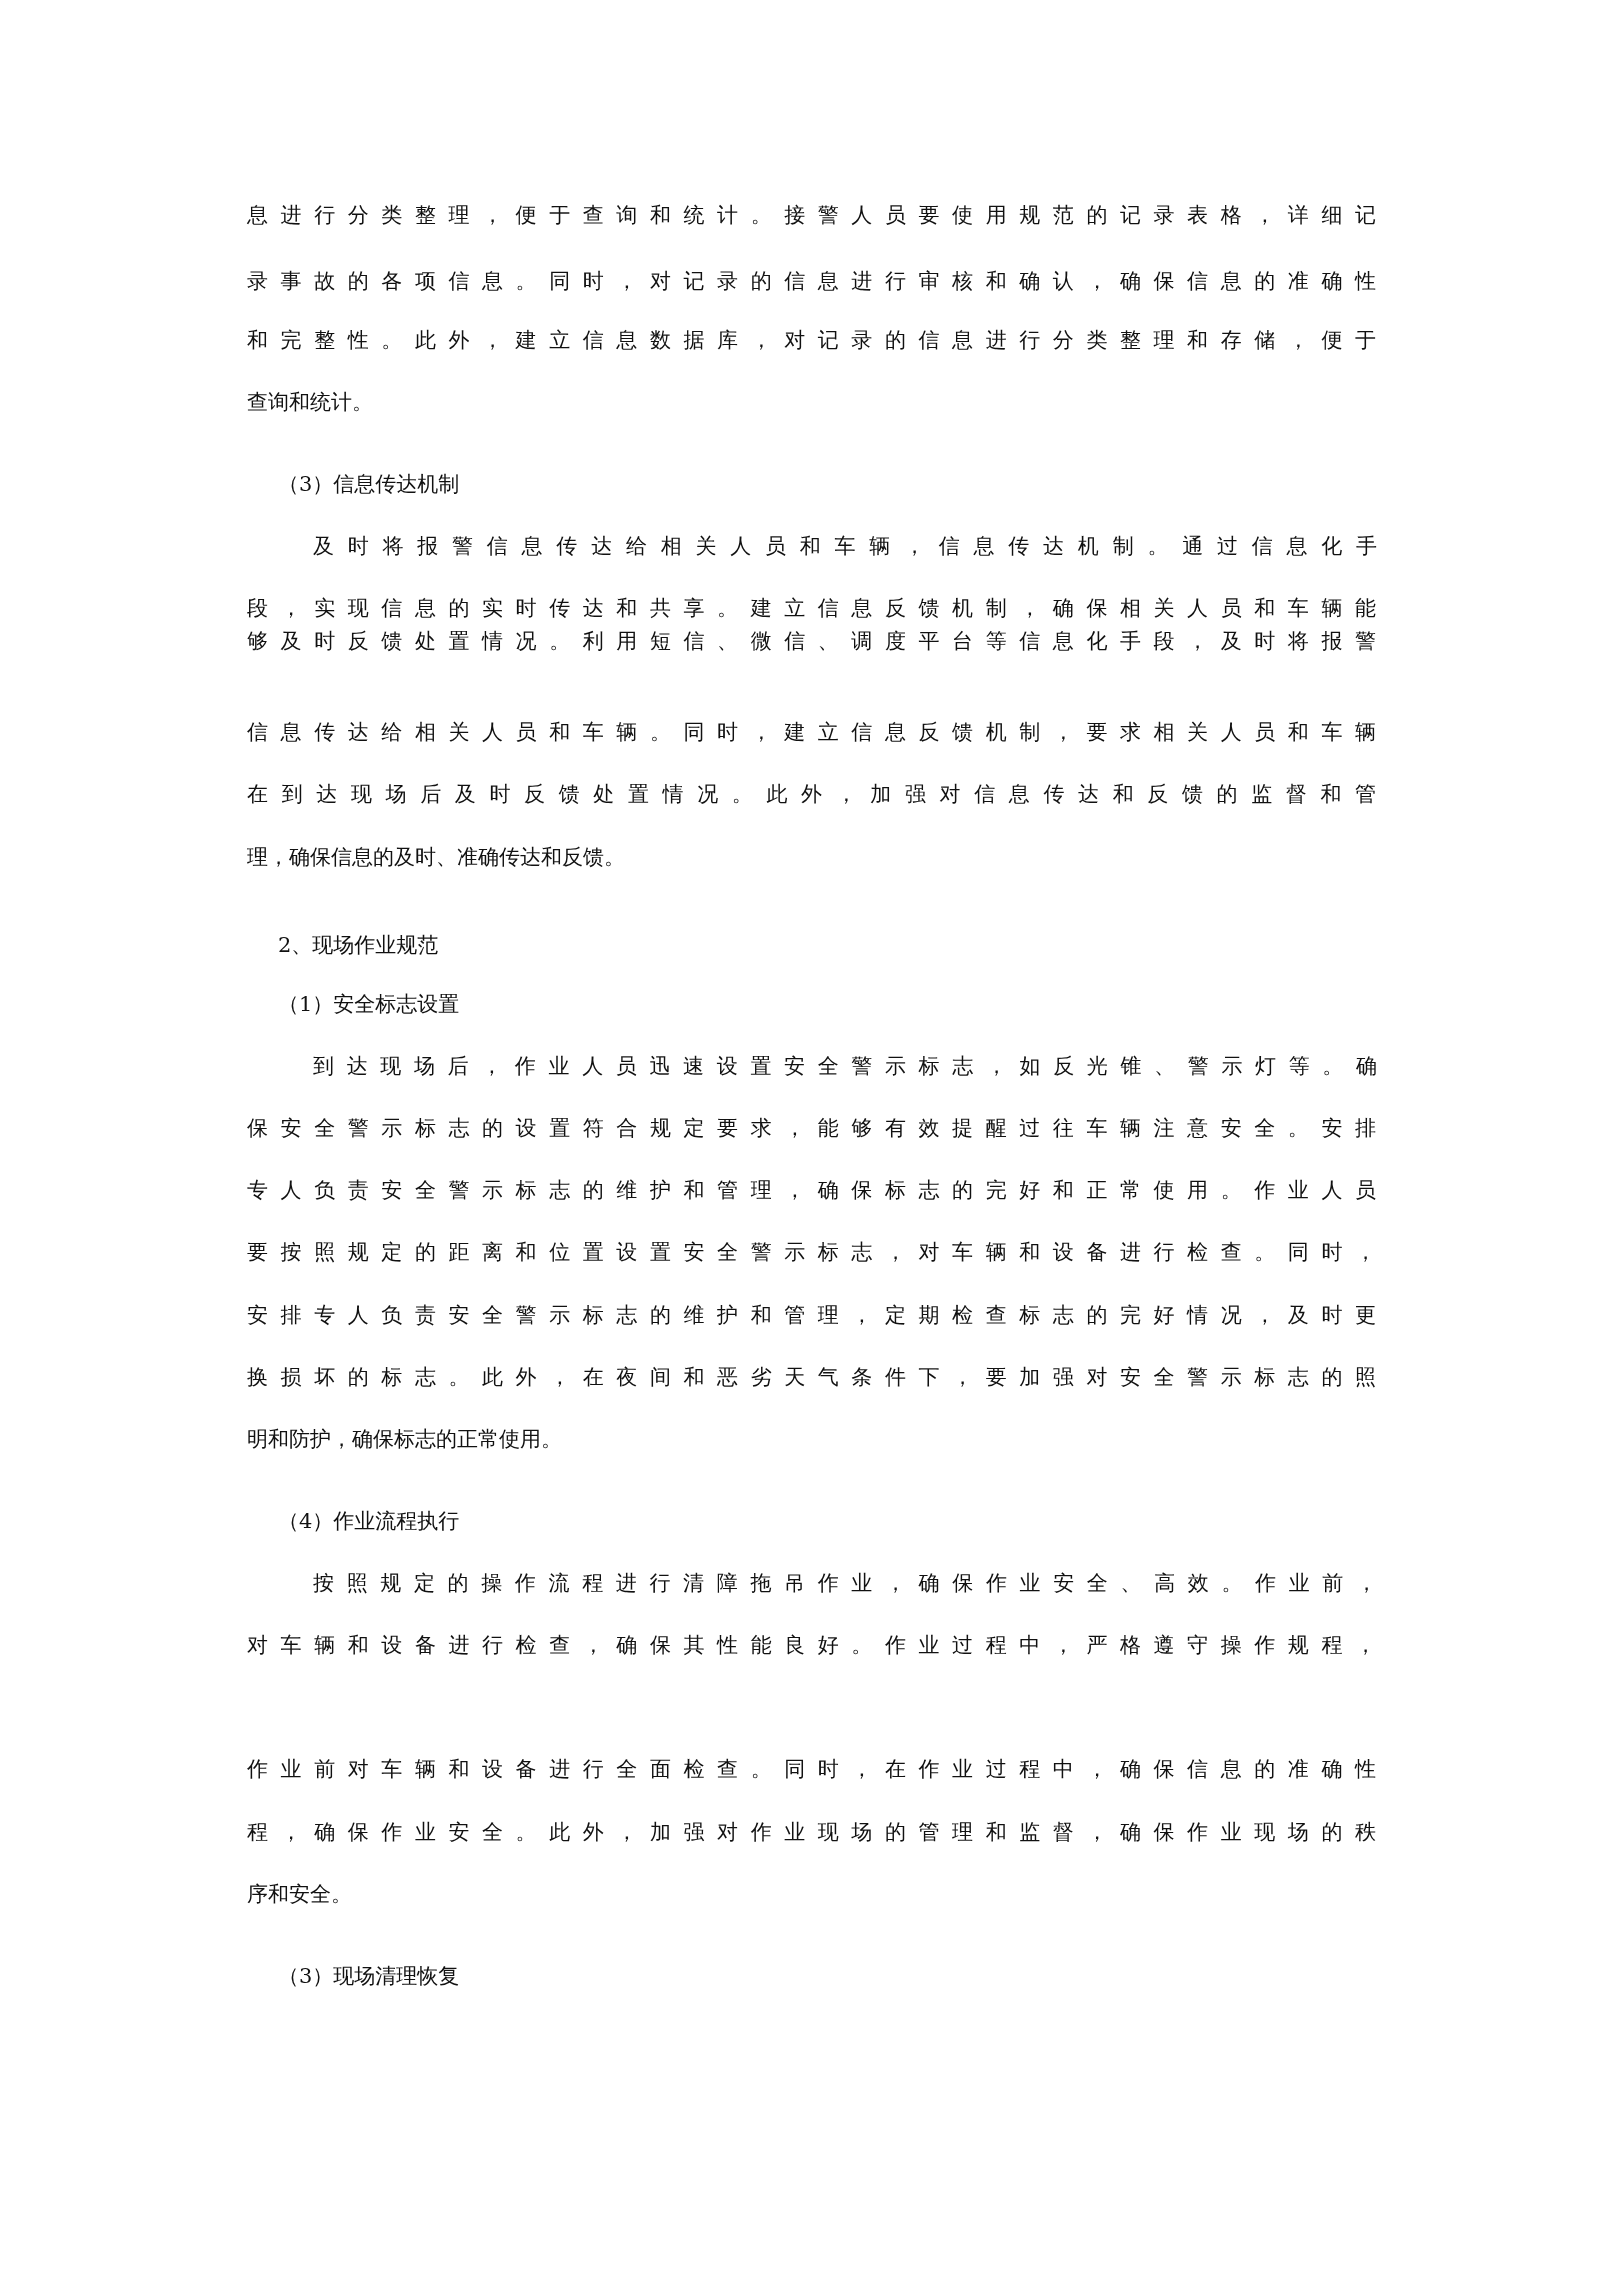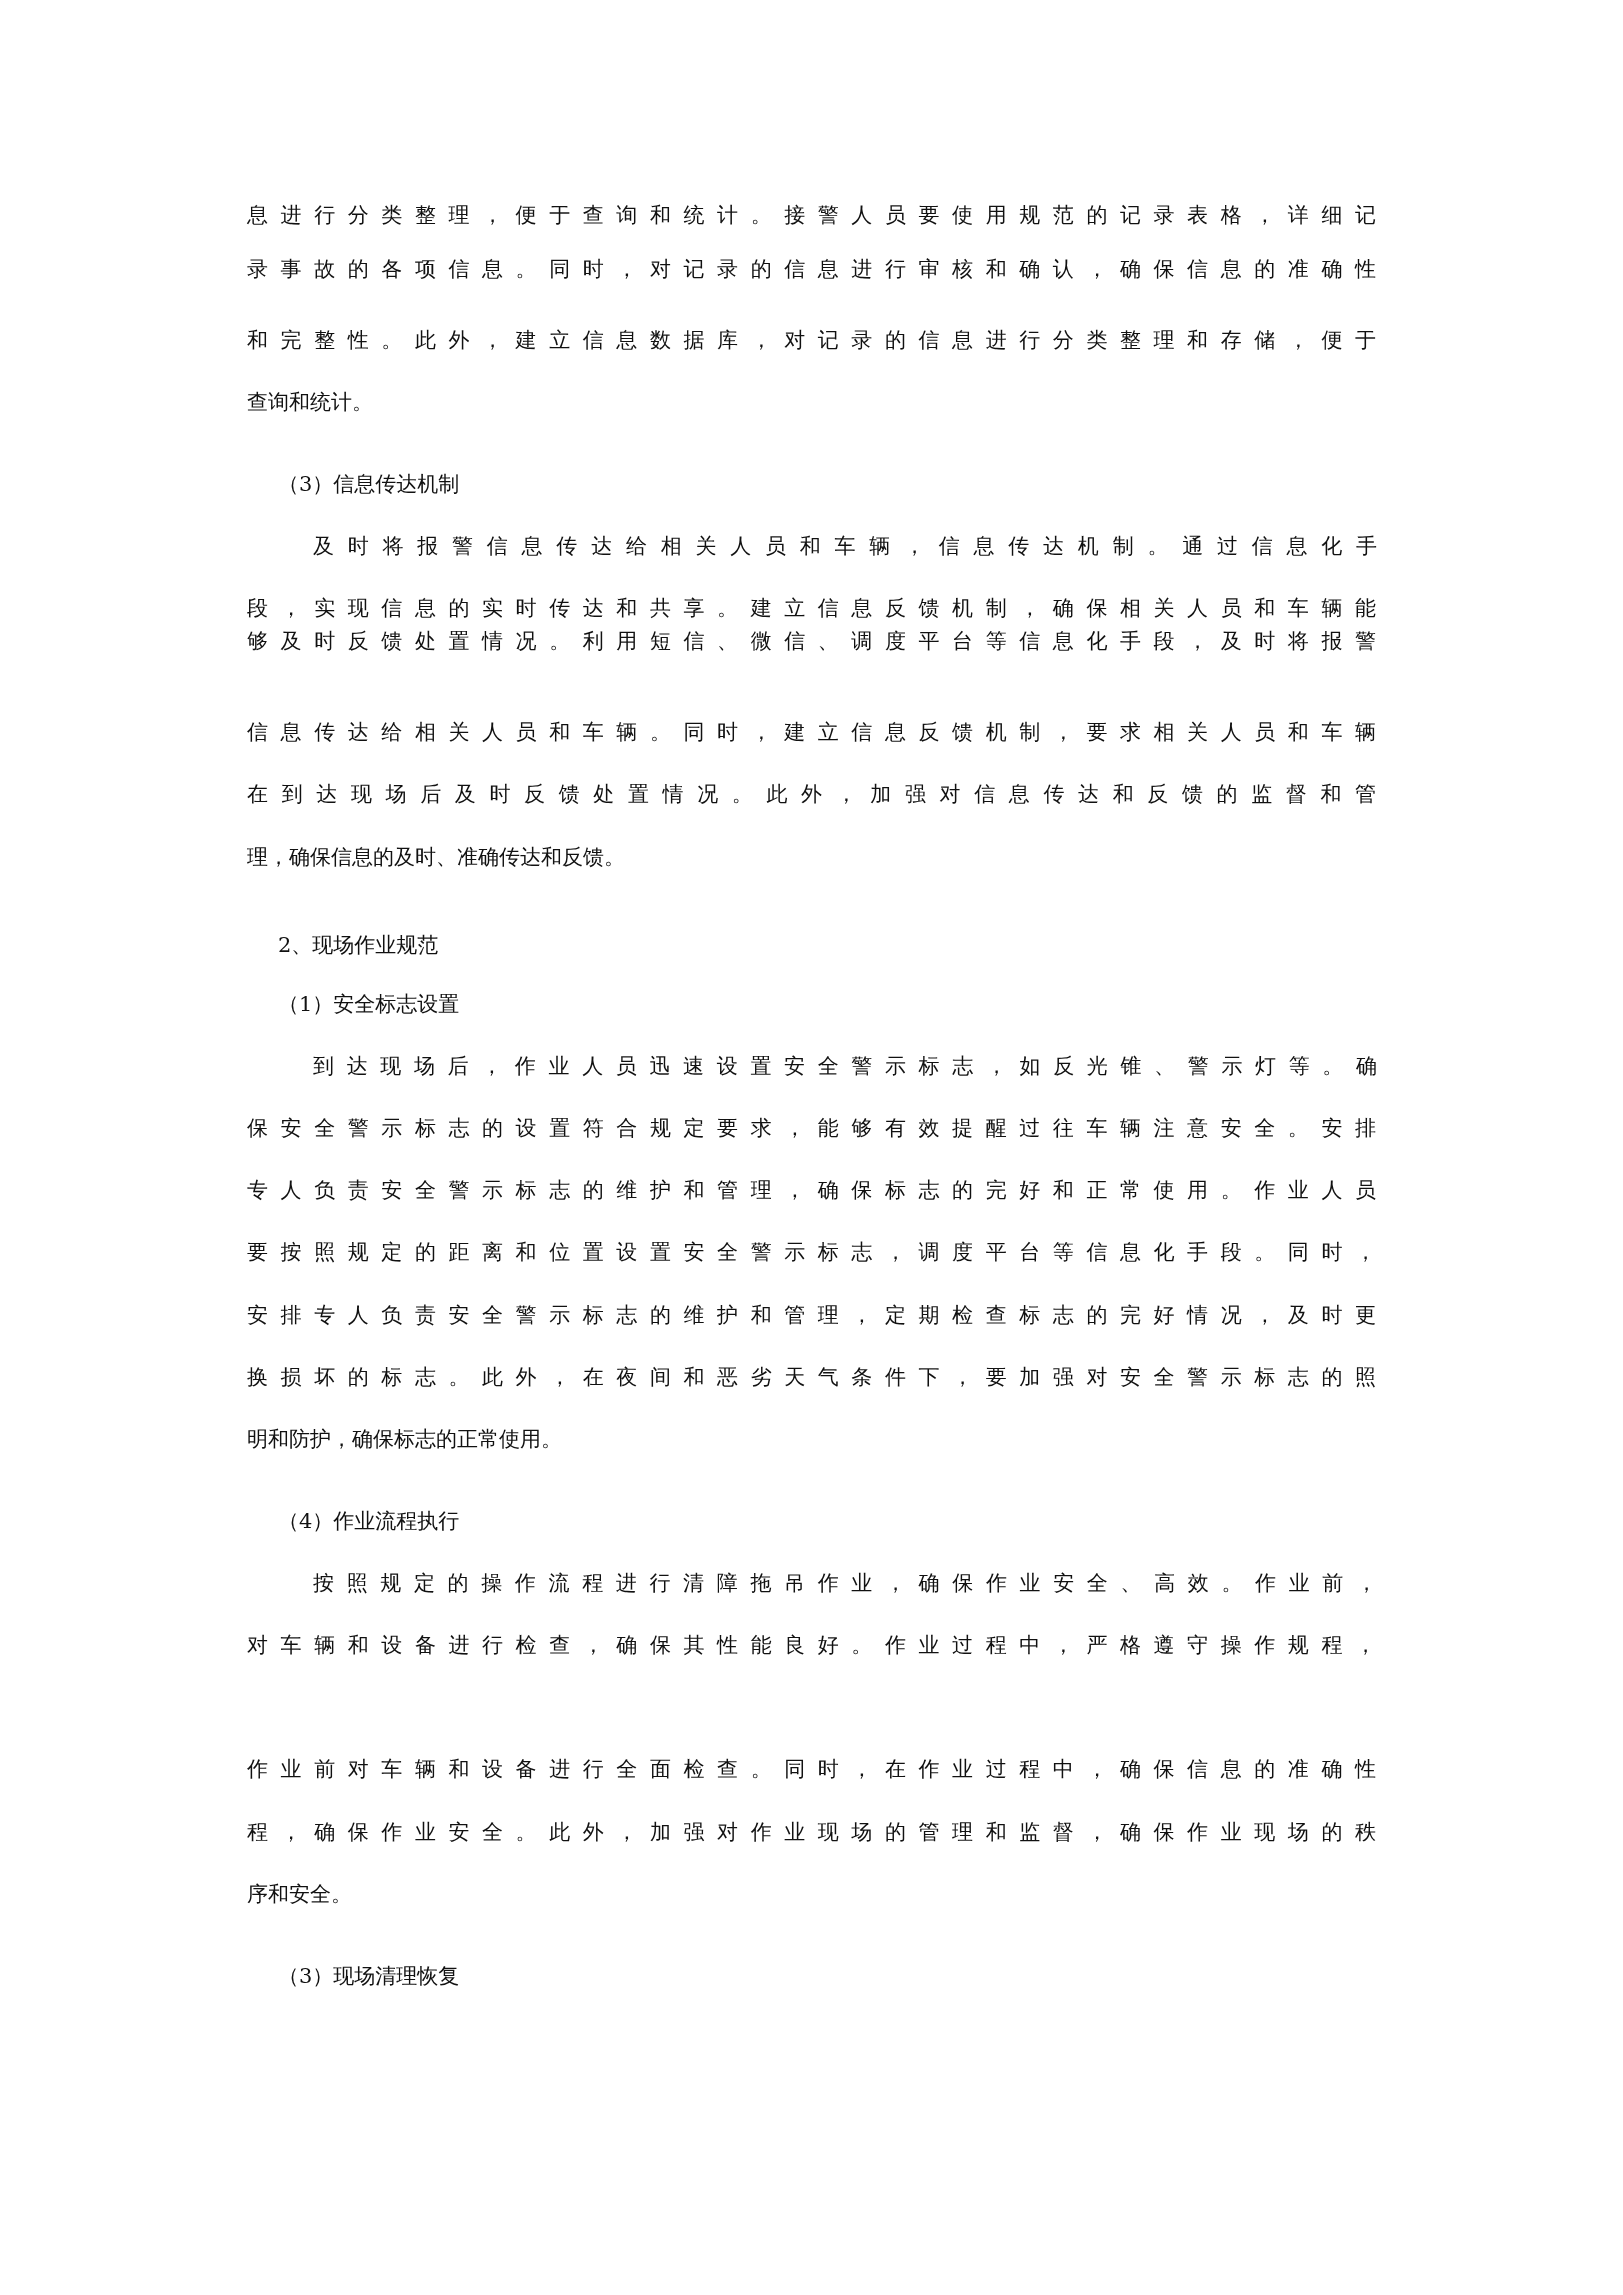--- a/index.html
+++ b/index.html
@@ -21,39 +21,39 @@
   .line.last { text-align-last: left; }
   .line.indent { left: 313px; width: 1064px; }
   .line.heading { text-align-last: left; margin-left: 31px; }
 </style>
 </head>
 <body>
 
 <div class="page">
 
   <div class="line" style="top:196px">息进行分类整理，便于查询和统计。接警人员要使用规范的记录表格，详细记</div>
-  <div class="line" style="top:250px">录事故的各项信息。同时，对记录的信息进行审核和确认，确保信息的准确性</div>
+  <div class="line" style="top:262px">录事故的各项信息。同时，对记录的信息进行审核和确认，确保信息的准确性</div>
   <div class="line" style="top:321px">和完整性。此外，建立信息数据库，对记录的信息进行分类整理和存储，便于</div>
   <div class="line last" style="top:383px">查询和统计。</div>
 
   <div class="line heading" style="top:465px">（3）信息传达机制</div>
   <div class="line indent" style="top:527px">及时将报警信息传达给相关人员和车辆，信息传达机制。通过信息化手</div>
   <div class="line" style="top:589px">段，实现信息的实时传达和共享。建立信息反馈机制，确保相关人员和车辆能</div>
   <div class="line" style="top:622px">够及时反馈处置情况。利用短信、微信、调度平台等信息化手段，及时将报警</div>
   <div class="line" style="top:713px">信息传达给相关人员和车辆。同时，建立信息反馈机制，要求相关人员和车辆</div>
   <div class="line" style="top:775px">在到达现场后及时反馈处置情况。此外，加强对信息传达和反馈的监督和管</div>
   <div class="line last" style="top:838px">理，确保信息的及时、准确传达和反馈。</div>
 
   <div class="line heading" style="top:926px">2、现场作业规范</div>
 
   <div class="line heading" style="top:985px">（1）安全标志设置</div>
   <div class="line indent" style="top:1047px">到达现场后，作业人员迅速设置安全警示标志，如反光锥、警示灯等。确</div>
   <div class="line" style="top:1109px">保安全警示标志的设置符合规定要求，能够有效提醒过往车辆注意安全。安排</div>
   <div class="line" style="top:1171px">专人负责安全警示标志的维护和管理，确保标志的完好和正常使用。作业人员</div>
-  <div class="line" style="top:1233px">要按照规定的距离和位置设置安全警示标志，调度平台等信息化手段。同时，</div>
+  <div class="line" style="top:1233px">要按照规定的距离和位置设置安全警示标志，对车辆和设备进行检查。同时，</div>
   <div class="line" style="top:1296px">安排专人负责安全警示标志的维护和管理，定期检查标志的完好情况，及时更</div>
   <div class="line" style="top:1358px">换损坏的标志。此外，在夜间和恶劣天气条件下，要加强对安全警示标志的照</div>
   <div class="line last" style="top:1420px">明和防护，确保标志的正常使用。</div>
 
   <div class="line heading" style="top:1502px">（4）作业流程执行</div>
   <div class="line indent" style="top:1564px">按照规定的操作流程进行清障拖吊作业，确保作业安全、高效。作业前，</div>
   <div class="line" style="top:1626px">对车辆和设备进行检查，确保其性能良好。作业过程中，严格遵守操作规程，</div>
   <div class="line" style="top:1750px">作业前对车辆和设备进行全面检查。同时，在作业过程中，确保信息的准确性</div>
   <div class="line" style="top:1813px">程，确保作业安全。此外，加强对作业现场的管理和监督，确保作业现场的秩</div>
   <div class="line last" style="top:1875px">序和安全。</div>

